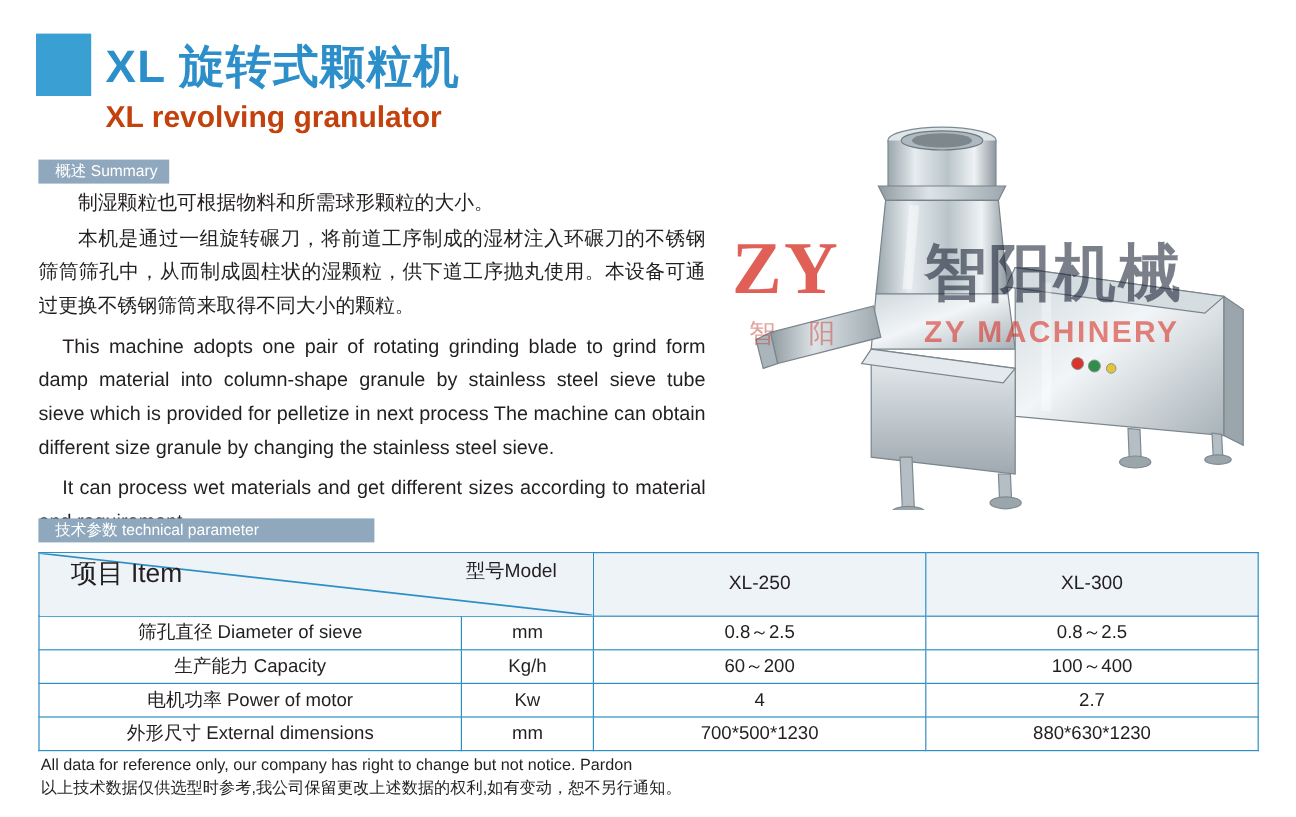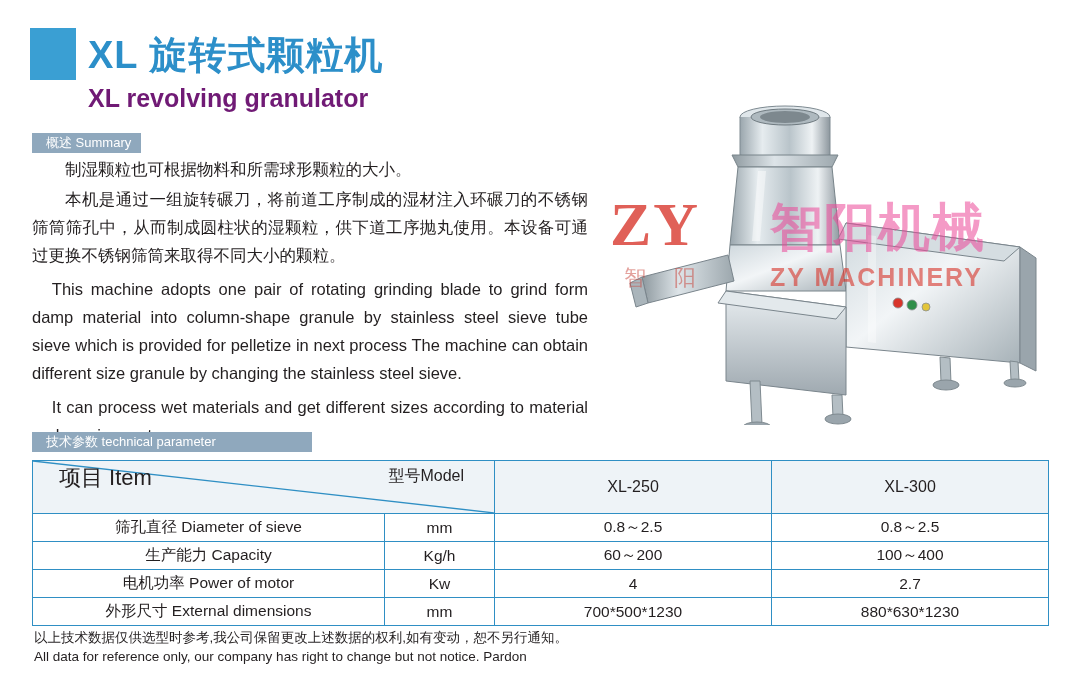--- a/index.html
+++ b/index.html
@@ -34,21 +34,21 @@
     color: #2c8fc9;
     letter-spacing: 1px;
     white-space: nowrap;
   }
   .title-en {
     position: absolute;
     left: 88px;
     top: 84px;
     font-size: 25px;
     font-weight: bold;
-    color: #701a75;
+    color: #c2410c;
     white-space: nowrap;
   }
 
   
   .tag {
     position: absolute;
     height: 20px;
     background: #8fa8bd;
     color: #ffffff;
     font-size: 13px;
@@ -111,21 +111,21 @@
     opacity: 0.78;
     letter-spacing: 2px;
     font-family: "Liberation Serif", serif;
   }
   .wm-cn {
     position: absolute;
     left: 160px;
     top: 8px;
     font-size: 52px;
     font-weight: bold;
-    color: #ec4899;
+    color: #0f172a;
     opacity: 0.55;
     letter-spacing: 2px;
   }
   .wm-en {
     position: absolute;
     left: 160px;
     top: 78px;
     font-size: 25px;
     font-weight: bold;
     color: #d8342a;
@@ -336,15 +336,15 @@
     <tr>
       <td>外形尺寸 External dimensions</td>
       <td>mm</td>
       <td>700*500*1230</td>
       <td>880*630*1230</td>
     </tr>
   </tbody>
 </table>
 
 <div class="footnote">
+  <div>All data for reference only, our company has right to change but not notice. Pardon</div>
   <div>以上技术数据仅供选型时参考,我公司保留更改上述数据的权利,如有变动，恕不另行通知。</div>
-  <div>All data for reference only, our company has right to change but not notice. Pardon</div>
 </div>
 
 </body></html>

